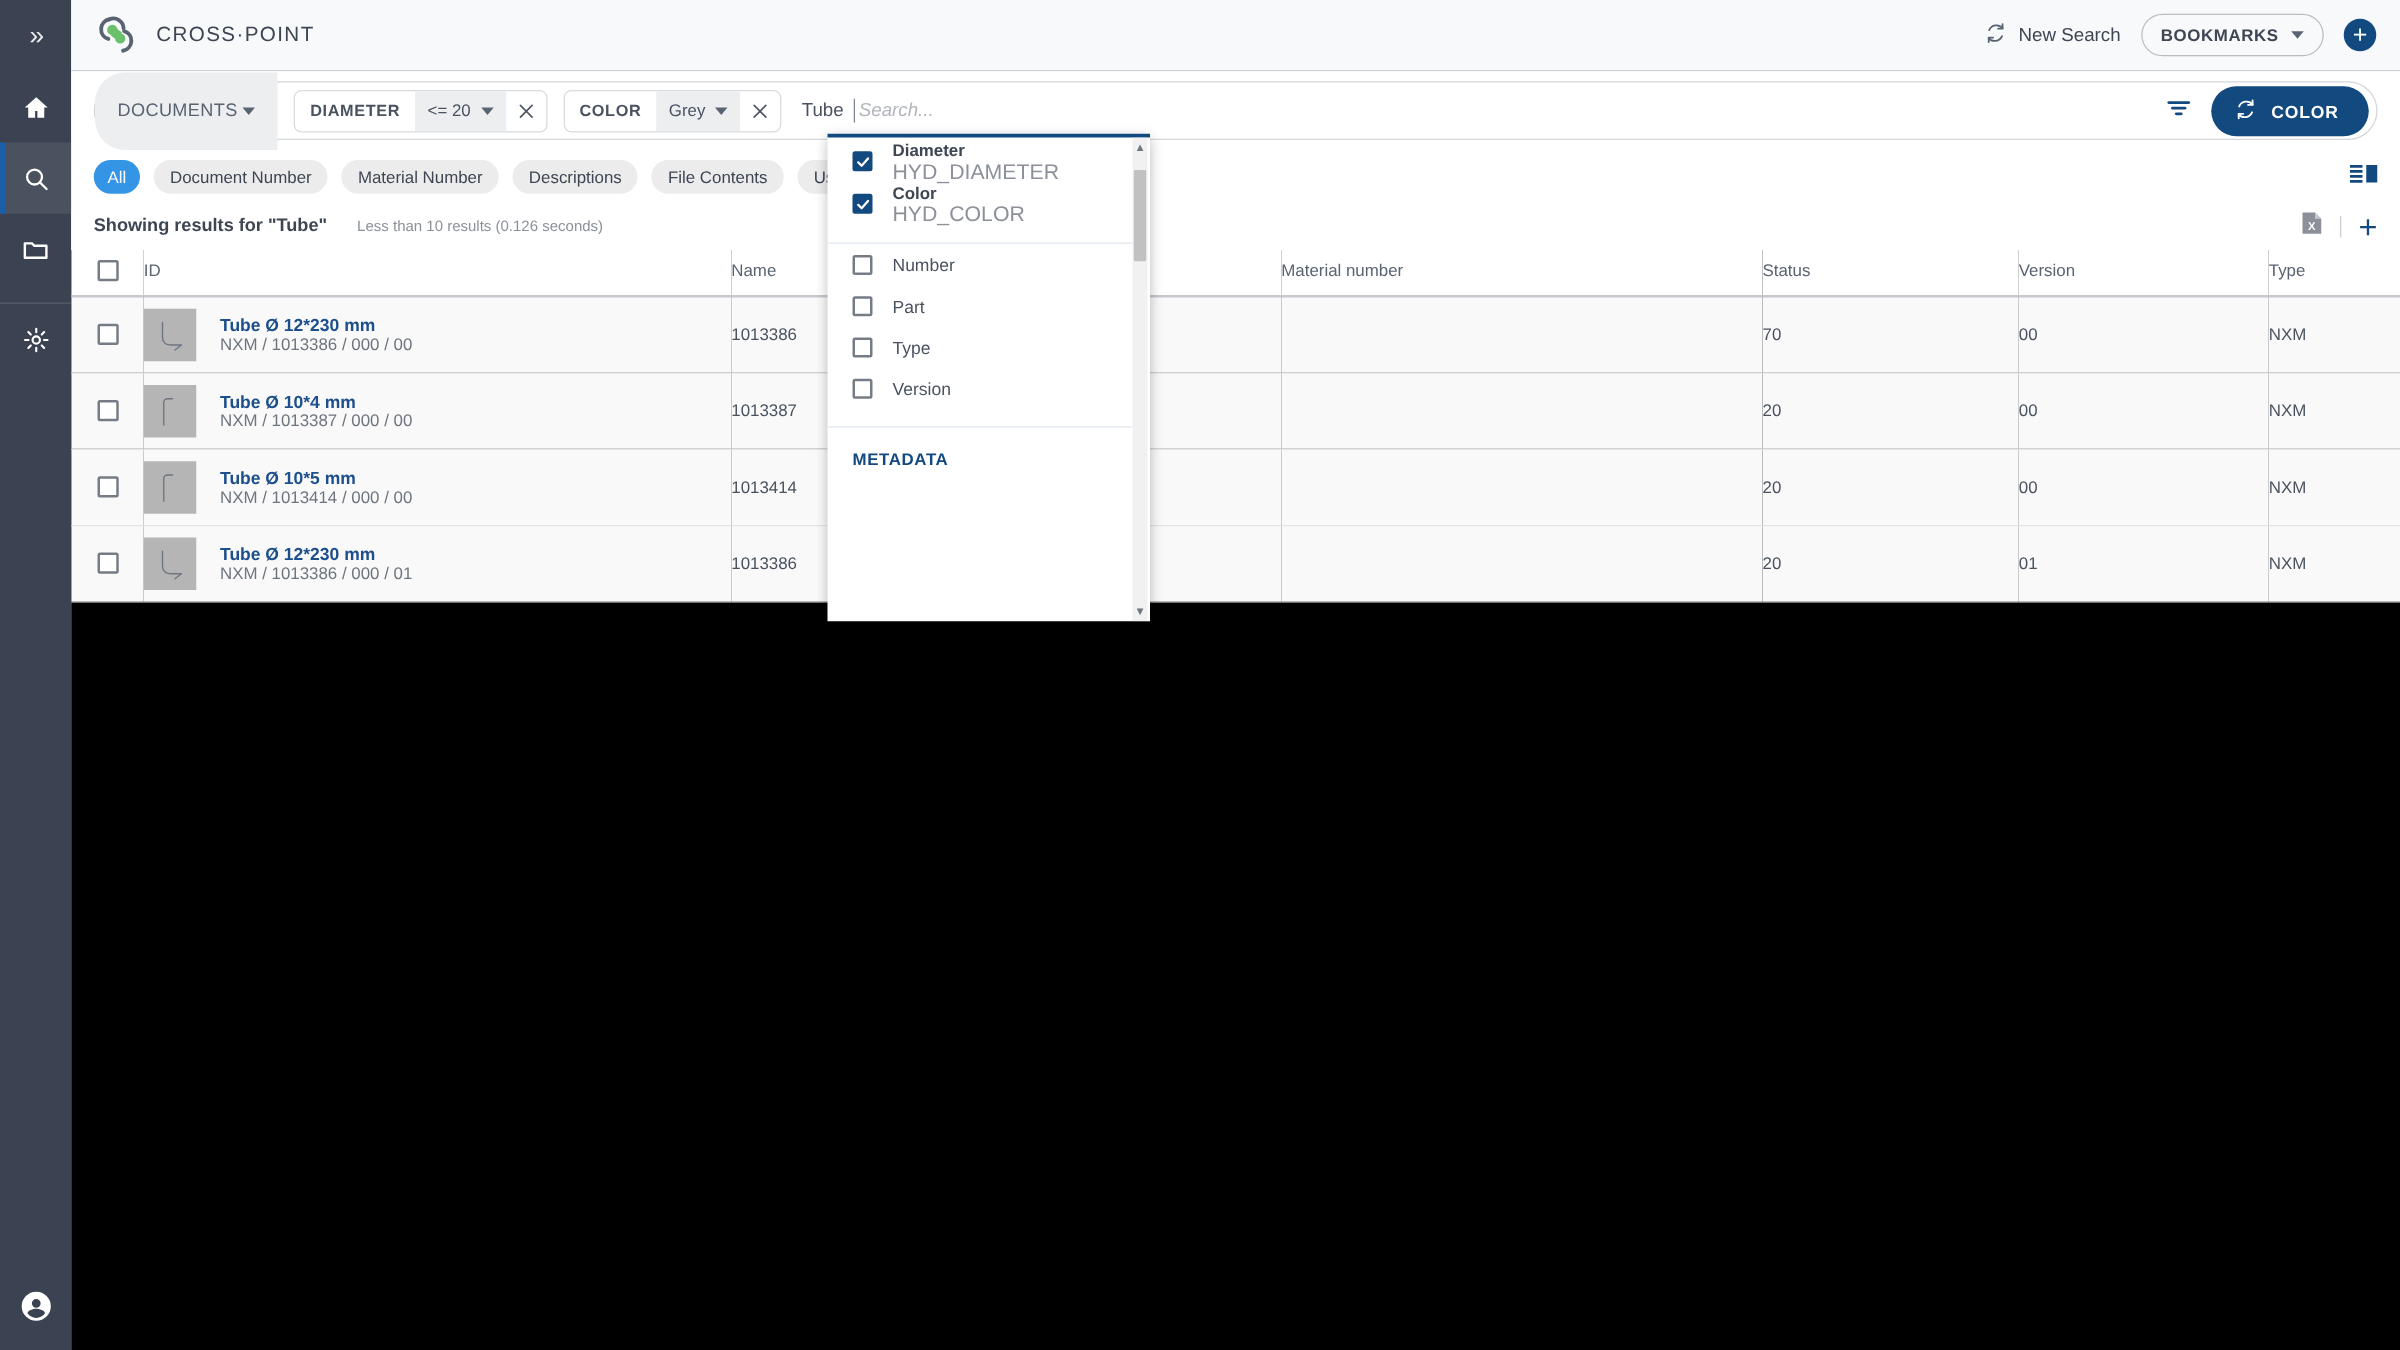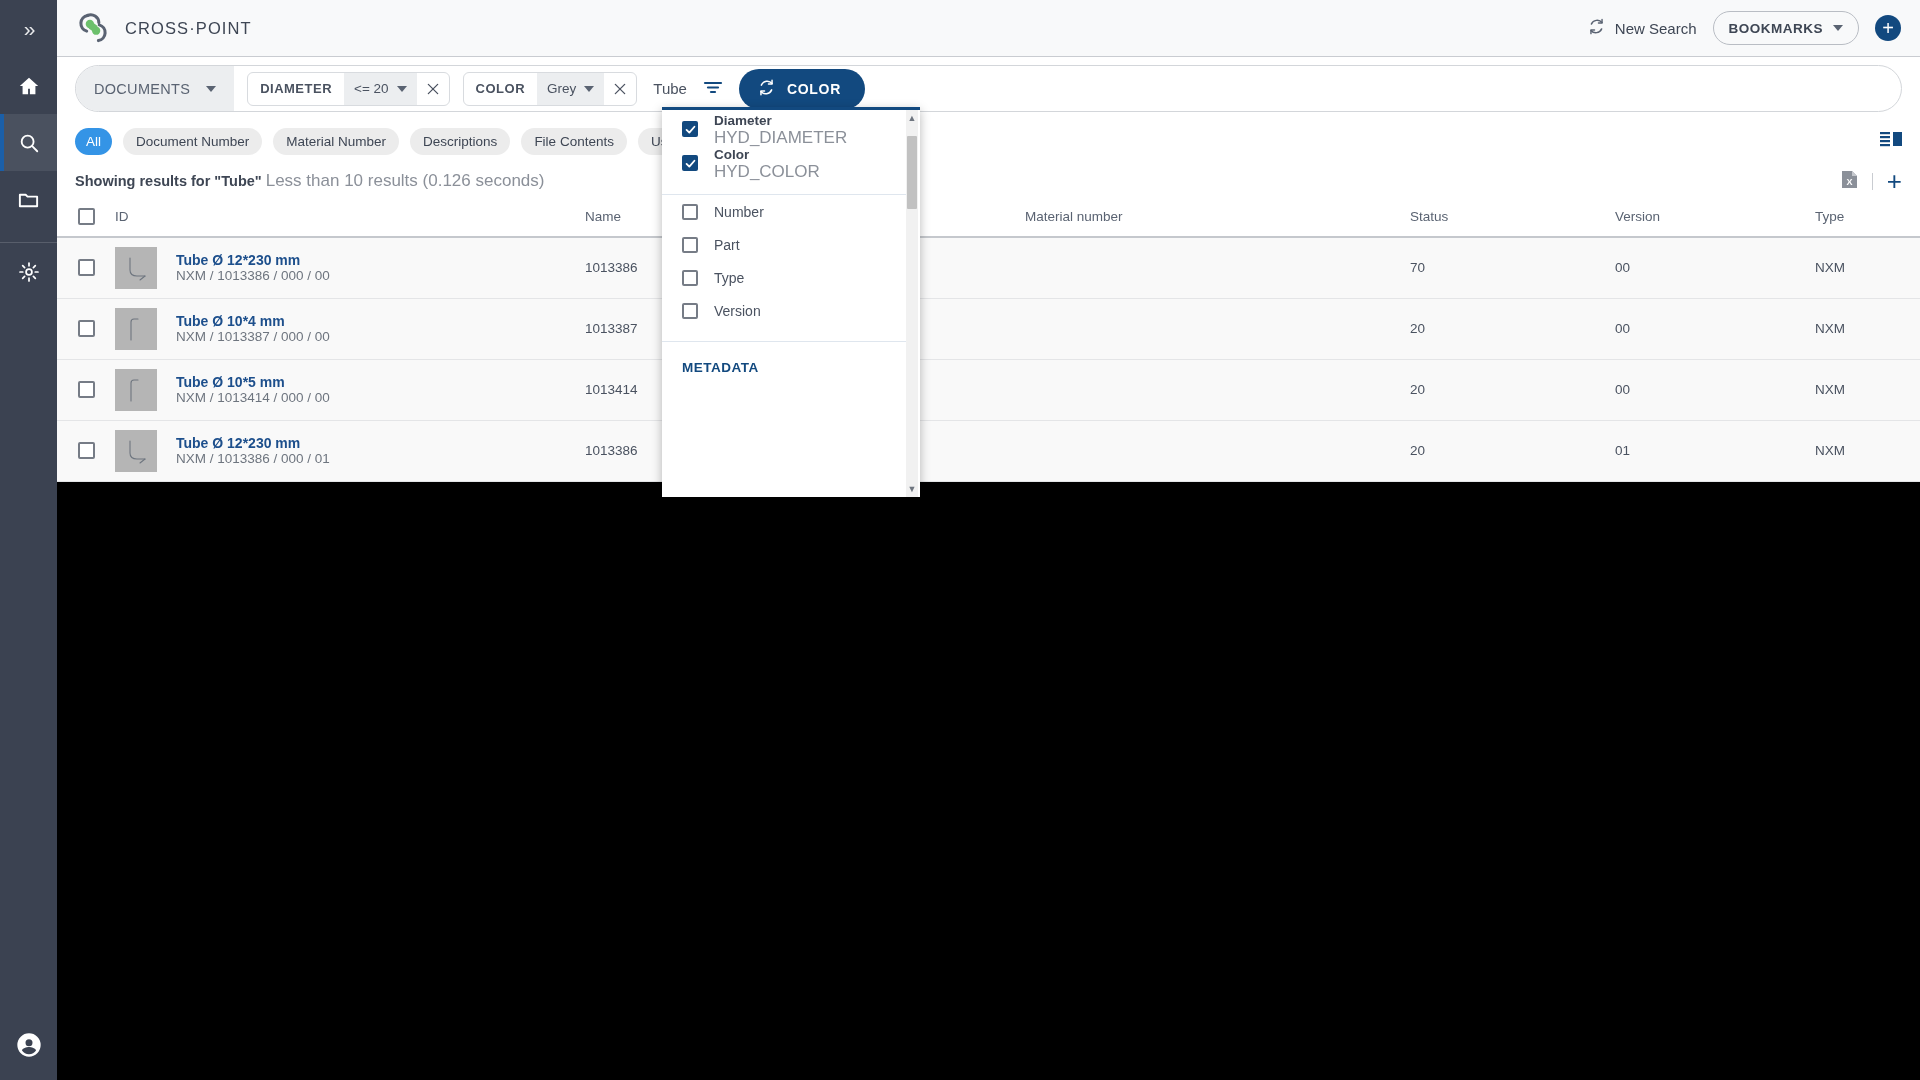--- a/index.html
+++ b/index.html
@@ -75,23 +75,23 @@
     height: 63px; flex: 0 0 63px; background: #ffffff;
     display: flex; align-items: center; padding: 0 18px;
   }
   .searchbar {
     flex: 1 1 auto; height: 47px;
     border: 1px solid #d3d6da; border-radius: 24px;
     background: #fff; display: flex; align-items: center;
     padding: 0 6px 0 0; position: relative;
   }
   .scope-btn {
-    height: 45px; min-width: 140px; background: #eceef0;
+    height: 62px; min-width: 140px; background: #eceef0;
     border-radius: 24px 0 0 24px;
-    display: flex; align-items: center; justify-content: center; gap: 16px;
+    display: flex; align-items: center; justify-content: center; gap: 4px;
     font-size: 14.5px; color: #5a6372; letter-spacing: .3px;
     padding: 0 18px;
   }
   .chip {
     display: flex; align-items: center; height: 34px;
     border: 1px solid #d8dbdf; border-radius: 6px; margin-left: 13px;
     overflow: hidden; background: #fff;
   }
   .chip-key {
     font-size: 13px; font-weight: bold; color: #4a5260; letter-spacing: .5px;
@@ -134,21 +134,21 @@
   }
   .tab.active { background: #3494e6; color: #ffffff; padding: 0 11px; }
   .tabs-right { margin-left: auto; display: flex; align-items: center; }
 
   
   .results-row {
     height: 38px; flex: 0 0 38px; display: flex; align-items: center;
     padding: 0 18px; background: #fff;
   }
   .res-strong { font-size: 14.5px; font-weight: bold; color: #3e4654; }
-  .res-light { font-size: 17px; color: #8b9099; margin-left: 4px; }
+  .res-light { font-size: 12px; color: #8b9099; margin-left: 24px; }
   .results-right { margin-left: auto; display: flex; align-items: center; gap: 14px; }
   .vsep { width: 1px; height: 17px; background: #c9ccd1; }
   .plus-blue { color: #12497f; font-size: 26px; line-height: 1; font-weight: 300; }
 
   
   .table-area { flex: 1 1 auto; background: #000000; overflow: hidden; position: relative; }
   table { width: 100%; border-collapse: collapse; table-layout: fixed; }
   thead th {
     text-align: left; font-size: 13.5px; font-weight: normal; color: #5a6372;
     padding: 8px 0 11px 0; background: #ffffff;
@@ -367,20 +367,24 @@
           <span class="chip-x">
             <svg width="14" height="14" viewBox="0 0 24 24" stroke="#4d5462" stroke-width="2.2" stroke-linecap="round">
               <line x1="4" y1="4" x2="20" y2="20"></line>
                 <line x1="20" y1="4" x2="4" y2="20"></line>
             </svg>
           </span>
         </div>
 
         <span class="query-text">Tube</span>
 
+        <div class="search-input-zone">
+          <span class="caret-bar"></span>
+          <span class="search-ph">Search...</span>
+        </div>
 
         <div class="filter-icon-btn">
           <span>
             <svg width="20" height="14" viewBox="0 0 20 14" stroke="#12497f" stroke-width="2.2" stroke-linecap="round">
               <line x1="2" y1="3" x2="18" y2="3"></line>
                 <line x1="5" y1="7.5" x2="15" y2="7.5"></line>
                 <line x1="8" y1="12" x2="12" y2="12"></line>
             </svg>
           </span>
         </div>

